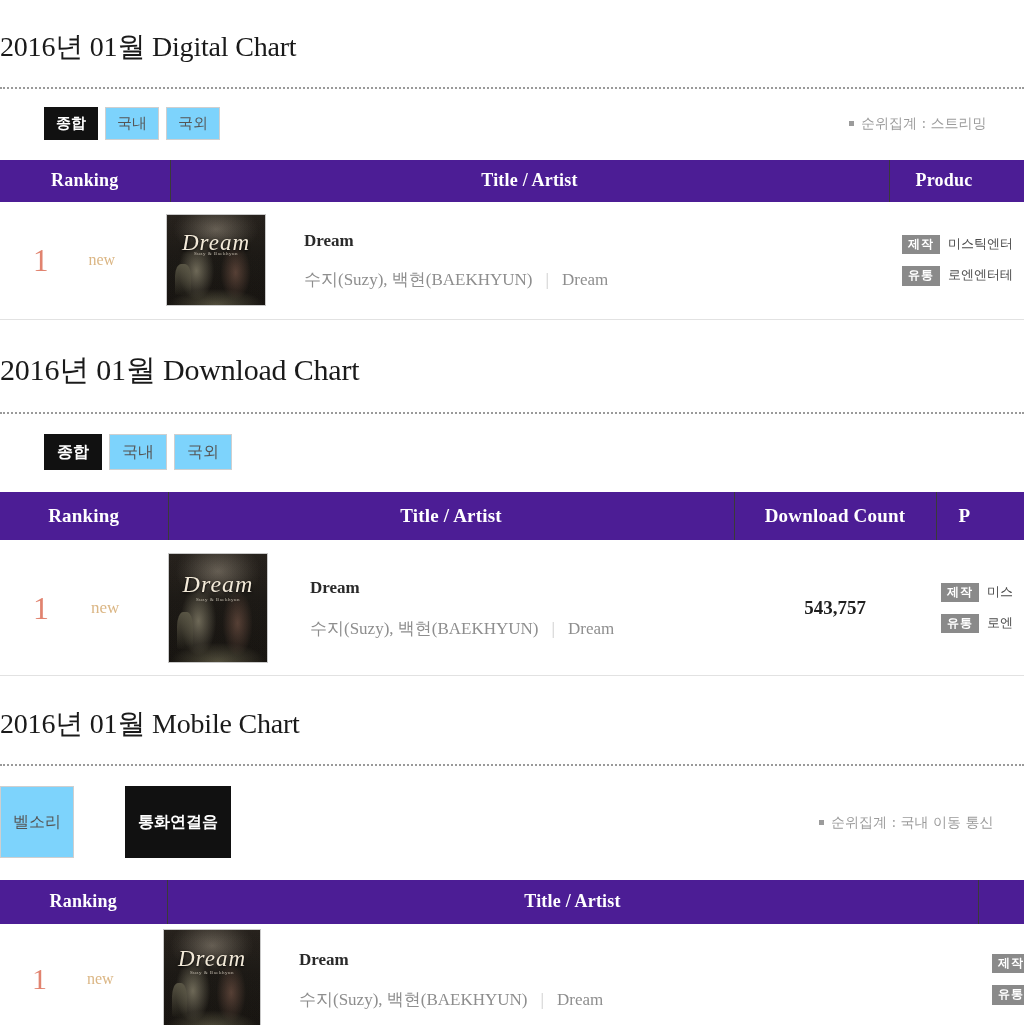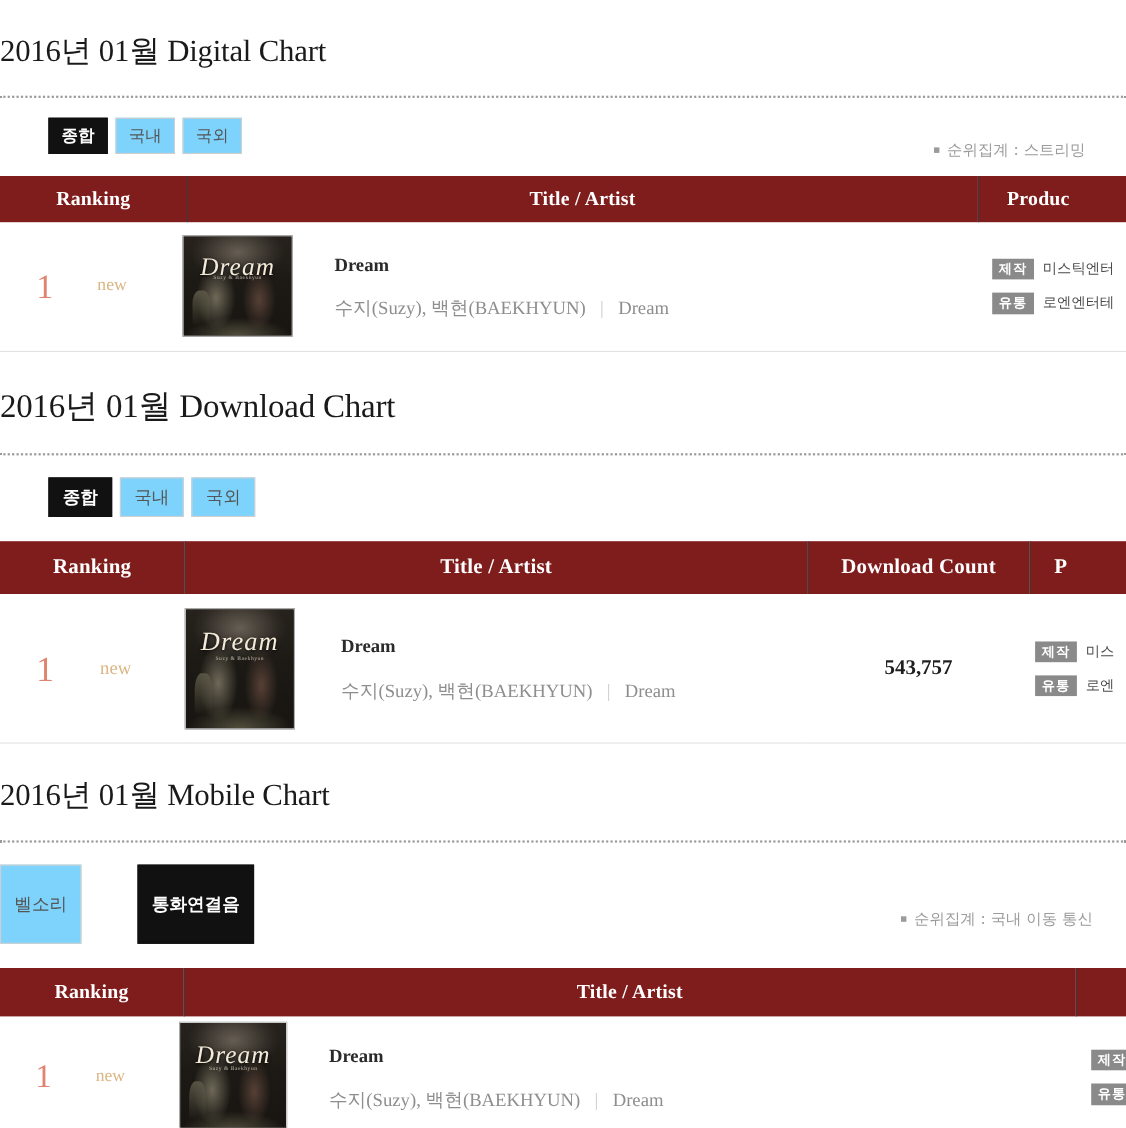--- a/index.html
+++ b/index.html
@@ -81,37 +81,36 @@
   .note {
     position: absolute;
     right: 0;
     top: 50%;
     transform: translateY(-50%);
     font-family: "DejaVu Sans", "Liberation Sans", sans-serif;
     font-size: 14px;
     color: #9b9b9b;
     white-space: nowrap;
     overflow: hidden;
-    margin-top: 13px;
   }
   .note .bullet {
     display: inline-block;
     width: 5px; height: 5px;
     background: #9b9b9b;
     vertical-align: 2px;
     margin-right: 7px;
   }
   .note.clip-a { width: 175px; }
   .note.clip-c { width: 205px; }
 
   
   .chart-table { width: 1024px; border-collapse: collapse; table-layout: fixed; }
 
   .chart-table thead th {
-    background: #7f1d1d;
+    background: #4c1d95;
     color: #ffffff;
     font-family: "Liberation Serif", "DejaVu Serif", serif;
     font-weight: 700;
     letter-spacing: 0.2px;
     border-right: 1px solid #3a3a3a;
     padding: 0;
     white-space: nowrap;
   }
   .chart-table thead th:last-child { border-right: none; }
   .chart-table thead tr.h-a th { height: 42px; font-size: 18px; }

